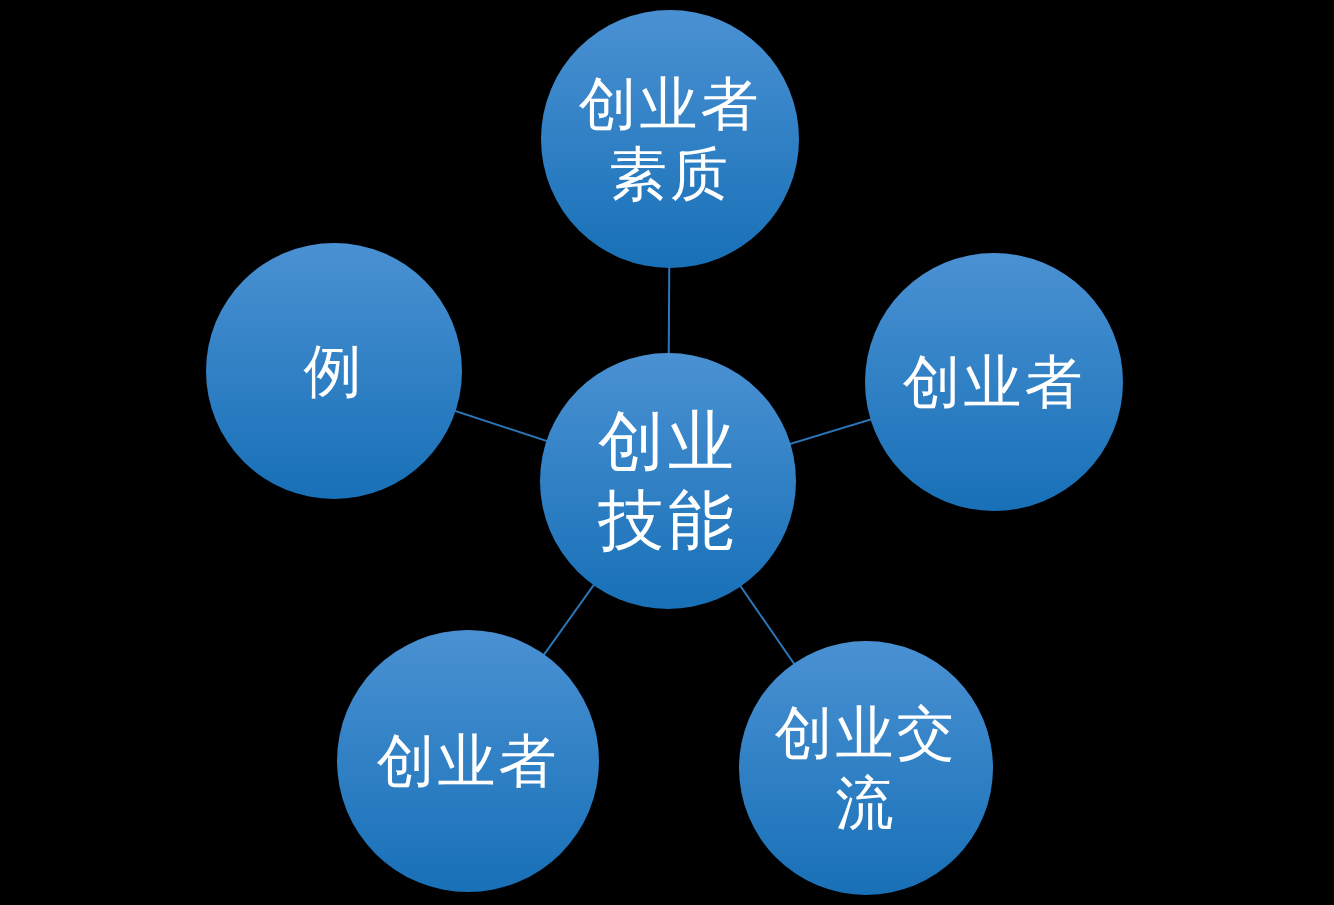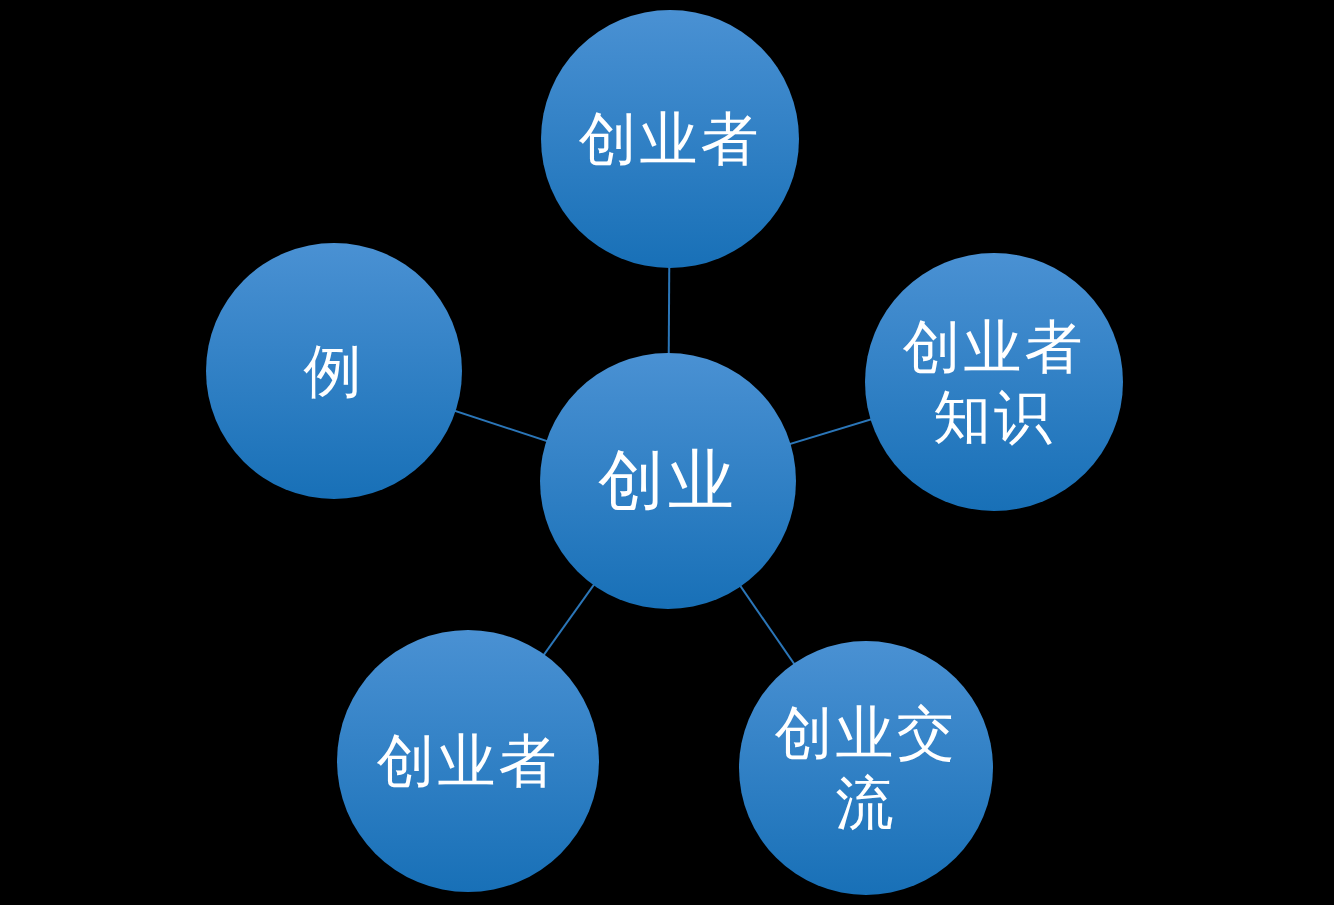--- a/index.html
+++ b/index.html
@@ -60,37 +60,38 @@
   <svg class="connectors" viewBox="0 0 1334 905" xmlns="http://www.w3.org/2000/svg">
     <line x1="668" y1="481" x2="670" y2="139"></line>
     <line x1="668" y1="481" x2="994" y2="382"></line>
     <line x1="668" y1="481" x2="866" y2="768"></line>
     <line x1="668" y1="481" x2="468" y2="761"></line>
     <line x1="668" y1="481" x2="334" y2="371"></line>
   </svg>
 
   <div class="node satellite top">
     <span class="line">创业者</span>
+    <span class="line">素质</span>
   </div>
 
   <div class="node satellite upper-right">
     <span class="line">创业者</span>
-    <span class="line">知识</span>
   </div>
 
   <div class="node satellite lower-right">
     <span class="line">创业交</span>
     <span class="line">流</span>
   </div>
 
   <div class="node satellite lower-left">
     <span class="line">创业者</span>
   </div>
 
   <div class="node satellite upper-left">
     <span class="line">例</span>
   </div>
 
   <div class="node center">
     <span class="line">创业</span>
+    <span class="line">技能</span>
   </div>
 
 </div>
 
 </body></html>

